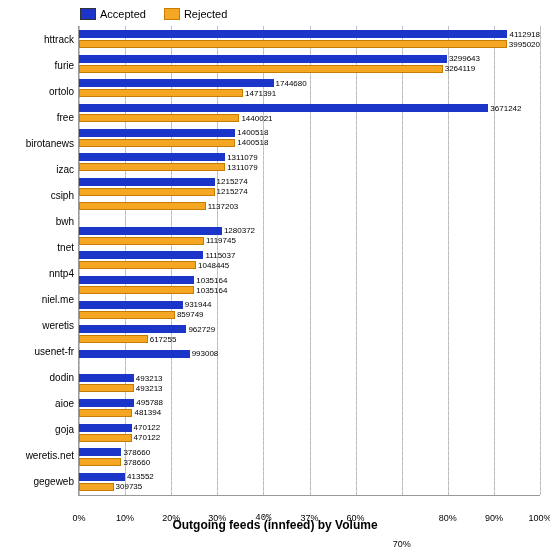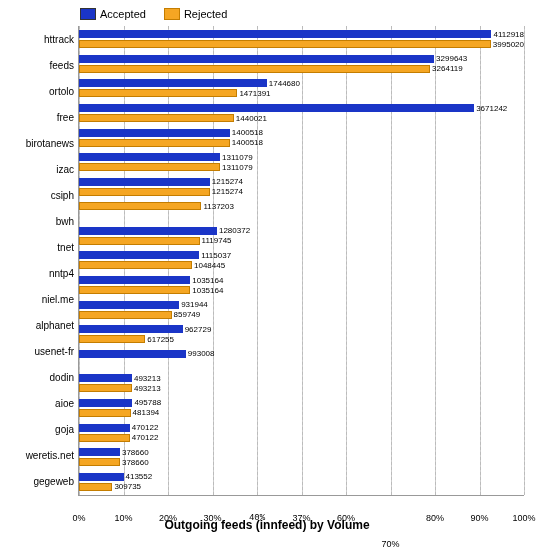--- a/index.html
+++ b/index.html
@@ -7,21 +7,21 @@
       background: #fff;
       font-family: Arial, sans-serif;
       font-size: 11px;
       width: 550px;
       height: 555px;
       overflow: hidden;
     }
     .chart-container {
       width: 550px;
       height: 555px;
-      padding: 8px 26px 45px 10px;
+      padding: 8px 10px 45px 10px;
       position: relative;
     }
     .legend {
       display: flex;
       align-items: center;
       gap: 18px;
       margin-bottom: 6px;
       padding-left: 70px;
     }
     .legend-item {
@@ -149,31 +149,31 @@
     <div class="legend-item">
       <div class="legend-box" style="background:#f5a623; border-color:#c47d00;"></div>
       <span>Rejected</span>
     </div>
   </div>
 
   <div class="chart-area">
 
     <div class="y-axis" id="y-axis">
         <div class="y-label">httrack</div>
-        <div class="y-label">feeds</div>
+        <div class="y-label">furie</div>
         <div class="y-label">ortolo</div>
         <div class="y-label">free</div>
         <div class="y-label">birotanews</div>
         <div class="y-label">izac</div>
         <div class="y-label">csiph</div>
         <div class="y-label">bwh</div>
         <div class="y-label">tnet</div>
         <div class="y-label">nntp4</div>
         <div class="y-label">niel.me</div>
-        <div class="y-label">alphanet</div>
+        <div class="y-label">weretis</div>
         <div class="y-label">usenet-fr</div>
         <div class="y-label">dodin</div>
         <div class="y-label">aioe</div>
         <div class="y-label">goja</div>
         <div class="y-label">weretis.net</div>
         <div class="y-label">gegeweb</div>
       </div>
 
     <div class="plot-area" id="plot-area">
 

